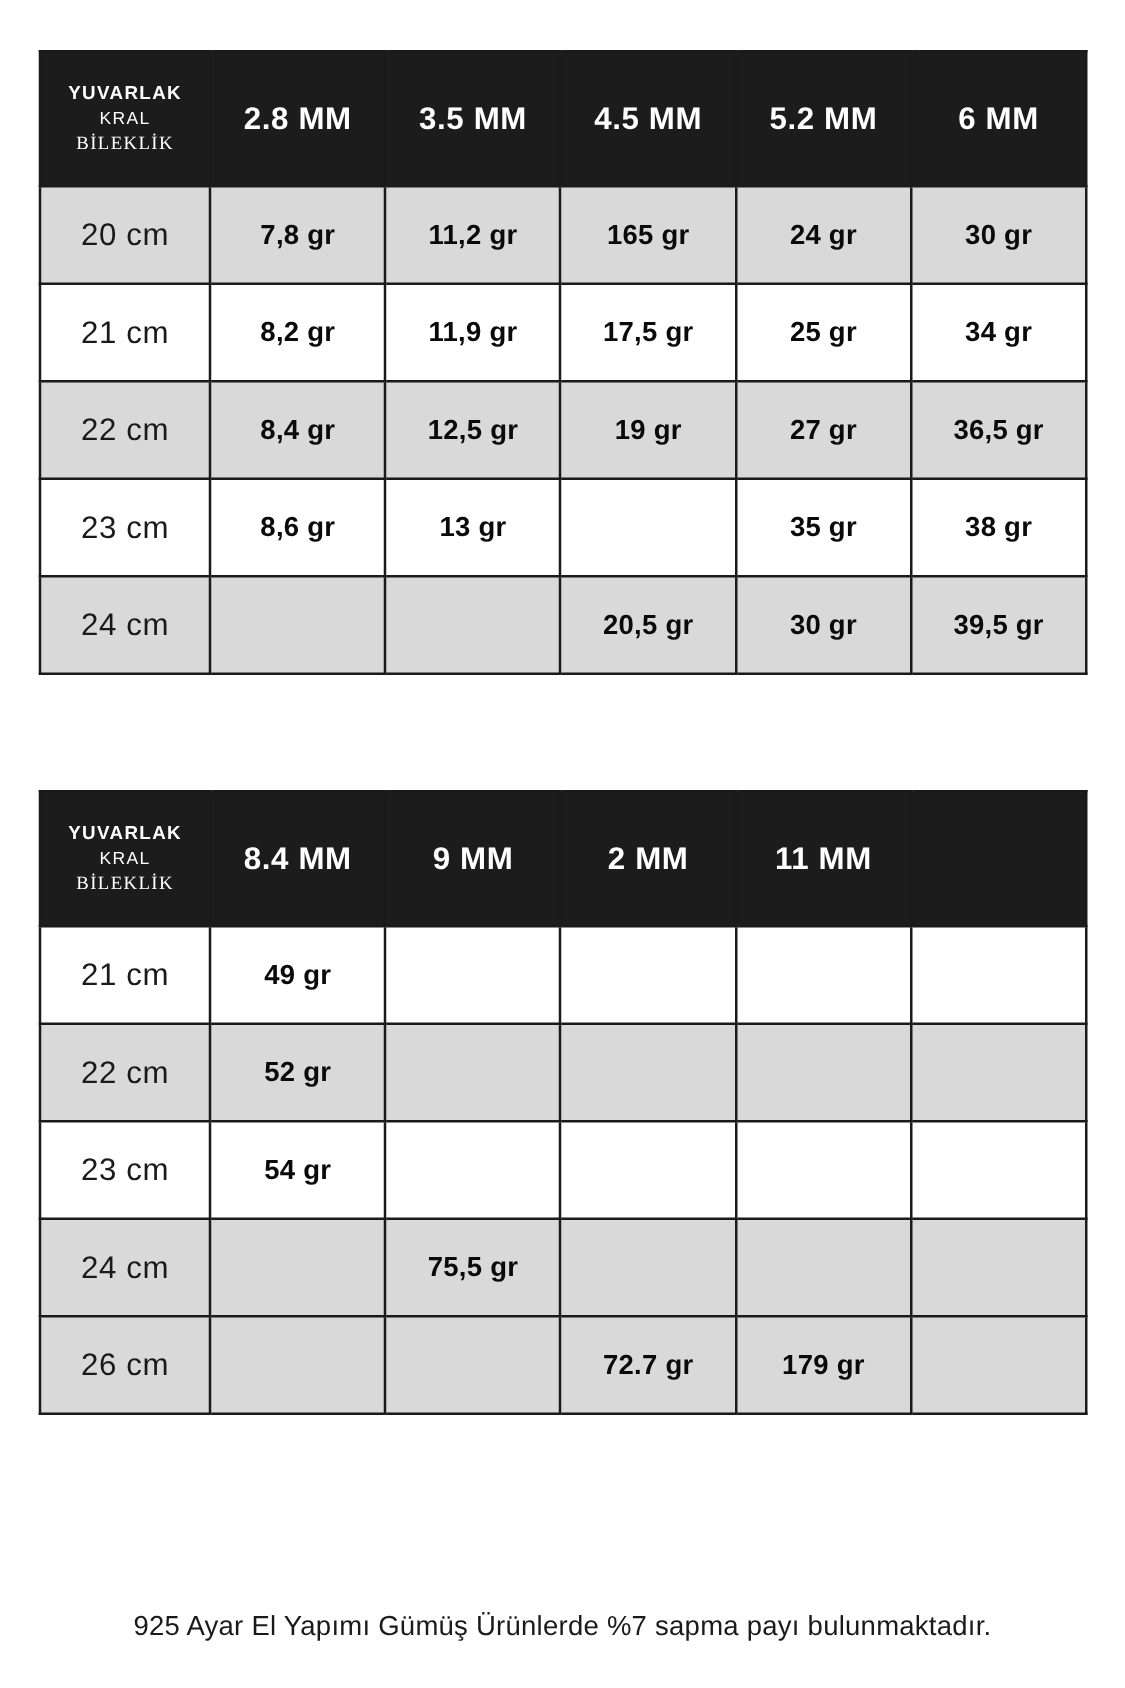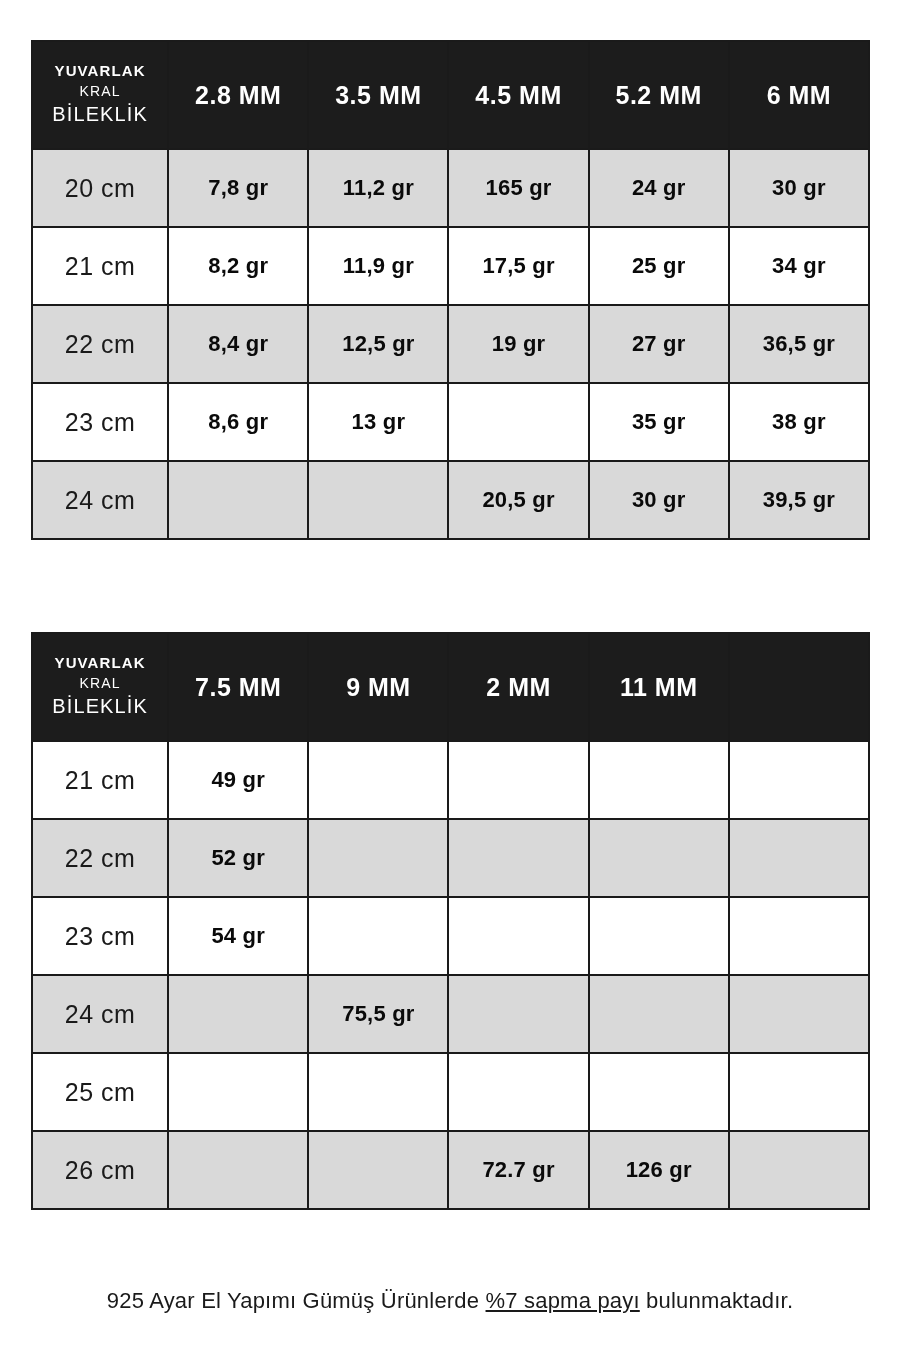--- a/index.html
+++ b/index.html
@@ -71,21 +71,21 @@
     letter-spacing: 0.5px;
     border-color: #3a3a3a;
     margin-left: 48px;
   }
   thead th.corner {
     line-height: 1.38;
     padding: 4px 2px;
   }
   thead th.corner .l1 { font-size: 15px; font-weight: bold; letter-spacing: 1.1px; display:block; }
   thead th.corner .l2 { font-size: 14px; font-weight: normal; letter-spacing: 1.1px; display:block; }
-  thead th.corner .l3 { font-size: 20px; font-weight: normal; letter-spacing: 1.1px; display:block; }
+  thead th.corner .l3 { font-size: 15px; font-weight: normal; letter-spacing: 1.1px; display:block;font-family:Liberation Serif, serif; }
 
   
   tbody tr { height: 78px; }
   tbody td { height: 78px; }
   tbody tr.odd td { background: #ffffff; }
   tbody tr.even td { background: #d9d9d9; }
   td.rowlabel {
     font-size: 25px;
     font-weight: normal;
     color: #1a1a1a;
@@ -109,21 +109,21 @@
     position: absolute;
     left: 0;
     top: 1288px;
     width: 900px;
     text-align: center;
     font-size: 22px;
     color: #1a1a1a;
     letter-spacing: 0.2px;
     z-index: 2;
   }
-  .footer .u { text-decoration: underline; }
+  .footer .u { }
 </style>
 </head>
 <body>
 
 <div class="page">
 
   <svg class="watermark wm-a" width="420" height="260" viewBox="0 0 420 260" aria-hidden="true">
     <g fill="none" stroke="#eeeeee" stroke-width="7" stroke-linecap="round">
       <path d="M30 150 C 60 70, 150 60, 190 110 C 215 142, 180 180, 155 160 C 138 147, 148 125, 168 132"></path>
       <path d="M190 110 C 240 50, 330 60, 350 120 C 362 158, 320 186, 296 166 C 280 152, 292 130, 310 138"></path>
@@ -221,21 +221,21 @@
           <col class="cNb">
           <col class="cNb">
       </colgroup>
       <thead>
         <tr>
           <th class="corner">
             <span class="l1">YUVARLAK</span>
             <span class="l2">KRAL</span>
             <span class="l3">BİLEKLİK</span>
           </th>
-          <th>7.5 MM</th>
+          <th>8.4 MM</th>
           <th>9 MM</th>
           <th>2 MM</th>
           <th>11 MM</th>
           <th></th>
         </tr>
       </thead>
       <tbody>
         <tr class="odd">
           <td class="rowlabel">21 cm</td>
           <td class="val">49 gr</td>
@@ -261,34 +261,26 @@
           <td class="val"></td>
         </tr>
         <tr class="even">
           <td class="rowlabel">24 cm</td>
           <td class="val"></td>
           <td class="val">75,5 gr</td>
           <td class="val"></td>
           <td class="val"></td>
           <td class="val"></td>
         </tr>
-        <tr class="odd">
-          <td class="rowlabel">25 cm</td>
-          <td class="val"></td>
-          <td class="val"></td>
-          <td class="val"></td>
-          <td class="val"></td>
-          <td class="val"></td>
-        </tr>
         <tr class="even">
           <td class="rowlabel">26 cm</td>
           <td class="val"></td>
           <td class="val"></td>
           <td class="val">72.7 gr</td>
-          <td class="val">126 gr</td>
+          <td class="val">179 gr</td>
           <td class="val"></td>
         </tr>
       </tbody>
     </table>
   </div>
 
   <div class="footer">
     <span>925 Ayar El Yapımı Gümüş Ürünlerde </span><span class="u">%7 sapma payı</span><span> bulunmaktadır.</span>
   </div>
 

